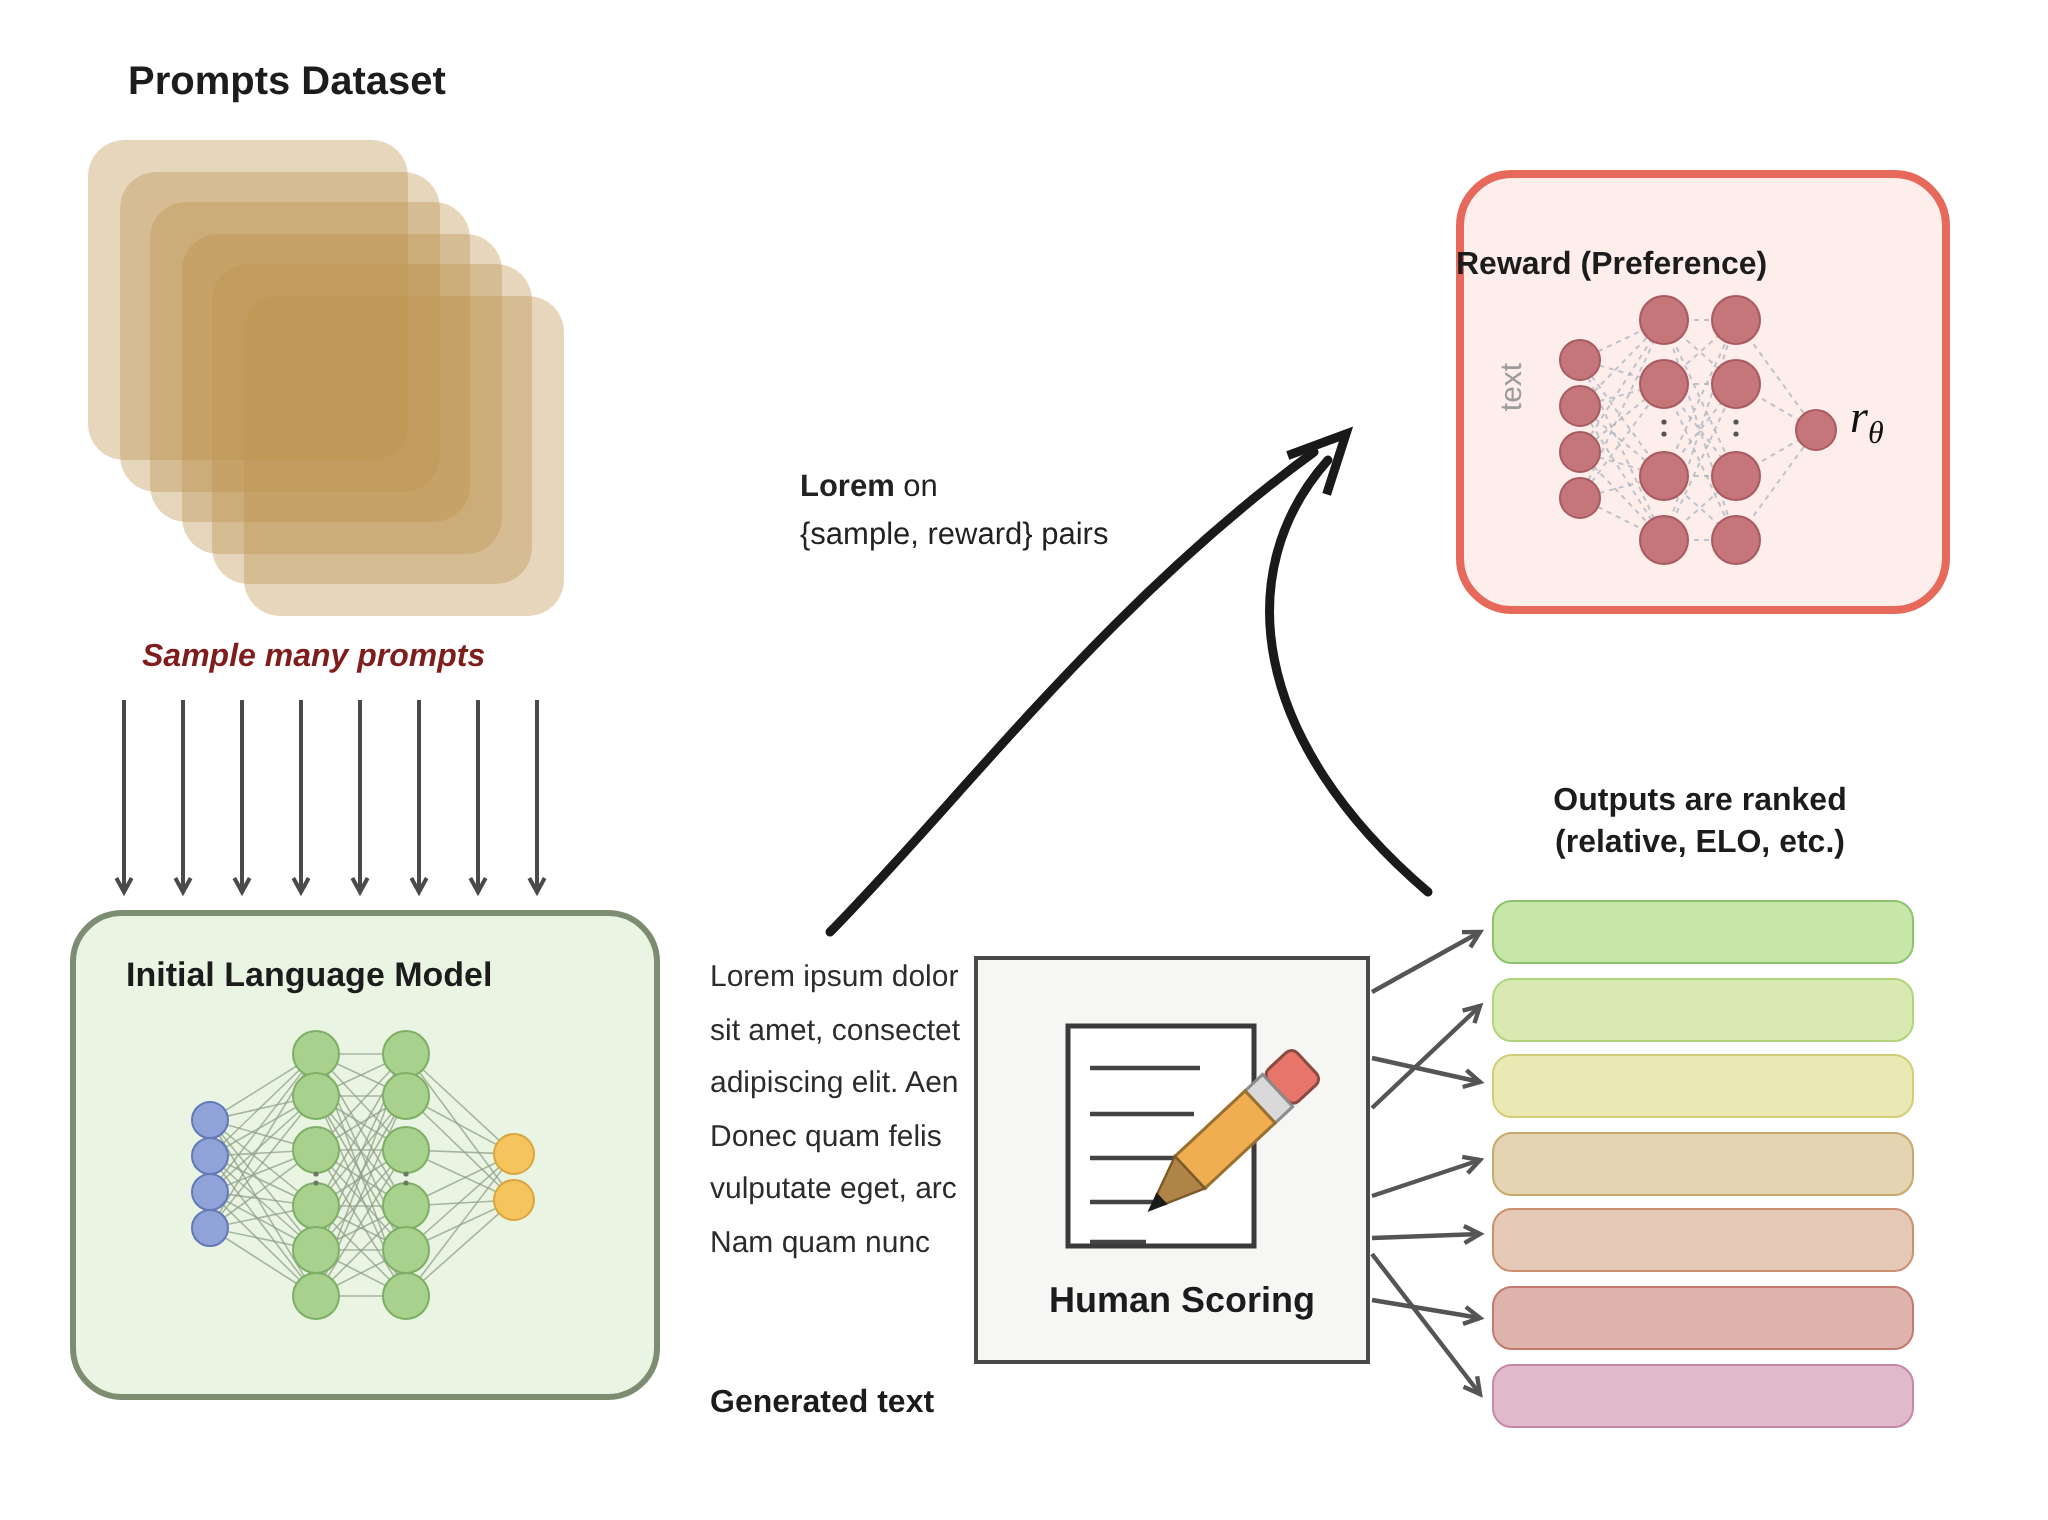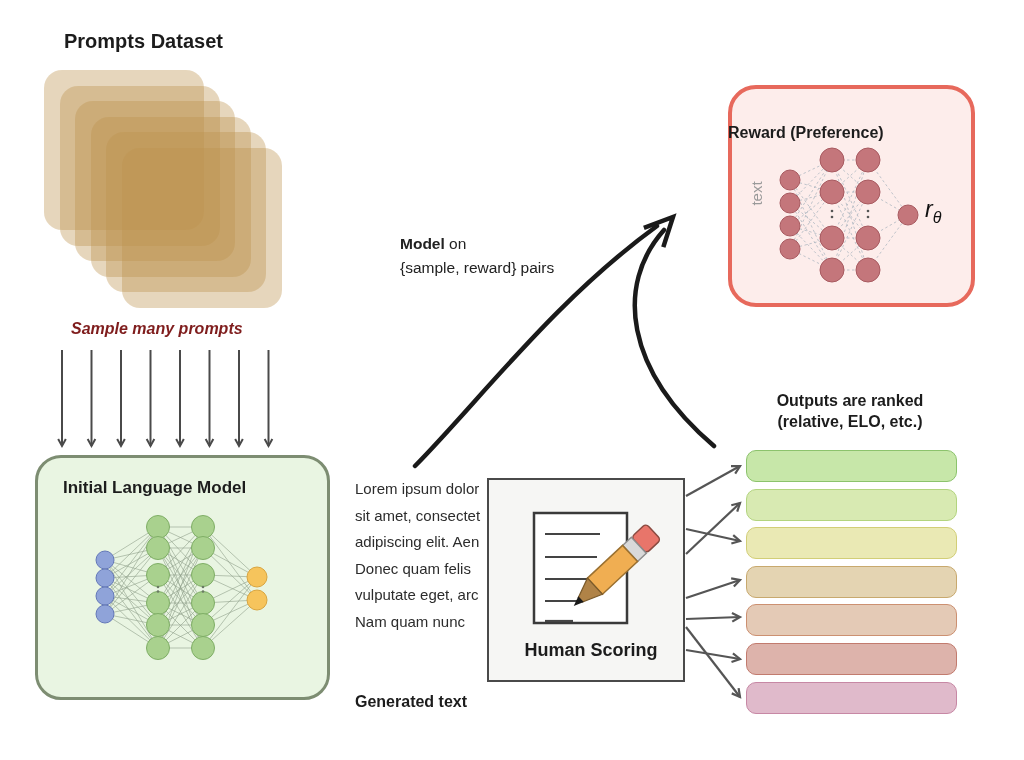--- a/index.html
+++ b/index.html
@@ -26,21 +26,21 @@
   
   .rm-box{
     left:728px;top:85px;width:247px;height:222px;box-sizing:border-box;
     border-radius:28px;
   }
   .rm-title{left:728px;top:98px;width:247px;text-align:left;font-weight:bold;font-size:16px;line-height:21px;margin-top:24px;}
   .rm-input-label{
     left:726px;top:185px;width:60px;color:#9a9a9a;font-size:15px;
     transform:rotate(-90deg);transform-origin:center;text-align:center;
   }
-  .rm-formula{left:925px;top:196px;font-family:Liberation Sans, sans-serif;font-style:italic;font-size:23px;color:#111;}
+  .rm-formula{left:925px;top:196px;font-family:Liberation Serif, serif;font-style:italic;font-size:23px;color:#111;}
   .rm-formula sub{font-size:16px;}
   
   .train-text{left:400px;top:232px;font-size:15.5px;line-height:24px;color:#222;}
   
   .lorem{left:355px;top:476px;width:134px;overflow:hidden;font-size:15px;line-height:26.5px;color:#2c2c2c;white-space:nowrap;}
   .gen-caption{left:355px;top:693px;font-weight:bold;font-size:16px;}
   
   .hs-box{
     left:487px;top:478px;width:198px;height:204px;box-sizing:border-box;
     background:#f6f6f4;border:2px solid #4a4a4a;
@@ -188,21 +188,21 @@
     <circle cx="168" cy="136.5" r="1.3" fill="#6a7a64"></circle>
   </svg>
 
 <svg width="1024" height="760" viewBox="0 0 1024 760">
   <path d="M415,466 C480,400 555,300 657,226" fill="none" stroke="#1a1a1a" stroke-width="4.5" stroke-linecap="round"></path>
   <path d="M664,230 C615,285 625,370 714,446" fill="none" stroke="#1a1a1a" stroke-width="4.5" stroke-linecap="round"></path>
   <polyline points="646,227 673,217 664,245" fill="none" stroke="#1a1a1a" stroke-width="4.5" stroke-linecap="square"></polyline>
 </svg>
 
 <div class="abs train-text">
-  <div><b>Model</b><span> on</span></div>
+  <div><b>Lorem</b><span> on</span></div>
   <div>{sample, reward} pairs</div>
 </div>
 
 <div class="abs rm-box" id="rm-box" style="background: rgb(253, 237, 235); border: 4px solid rgb(231, 105, 92);"></div>
 <div class="abs rm-title">
   <div>Reward (Preference)</div>
 </div>
 <div class="abs rm-input-label">text</div>
 <svg class="abs" style="left:728px;top:85px;" width="247" height="222" viewBox="0 0 247 222" id="rm-nn">
     <line x1="62" y1="95" x2="104" y2="75" stroke="#a9b4be" stroke-width="1" opacity="0.75" stroke-dasharray="2.5,2.5"></line>

